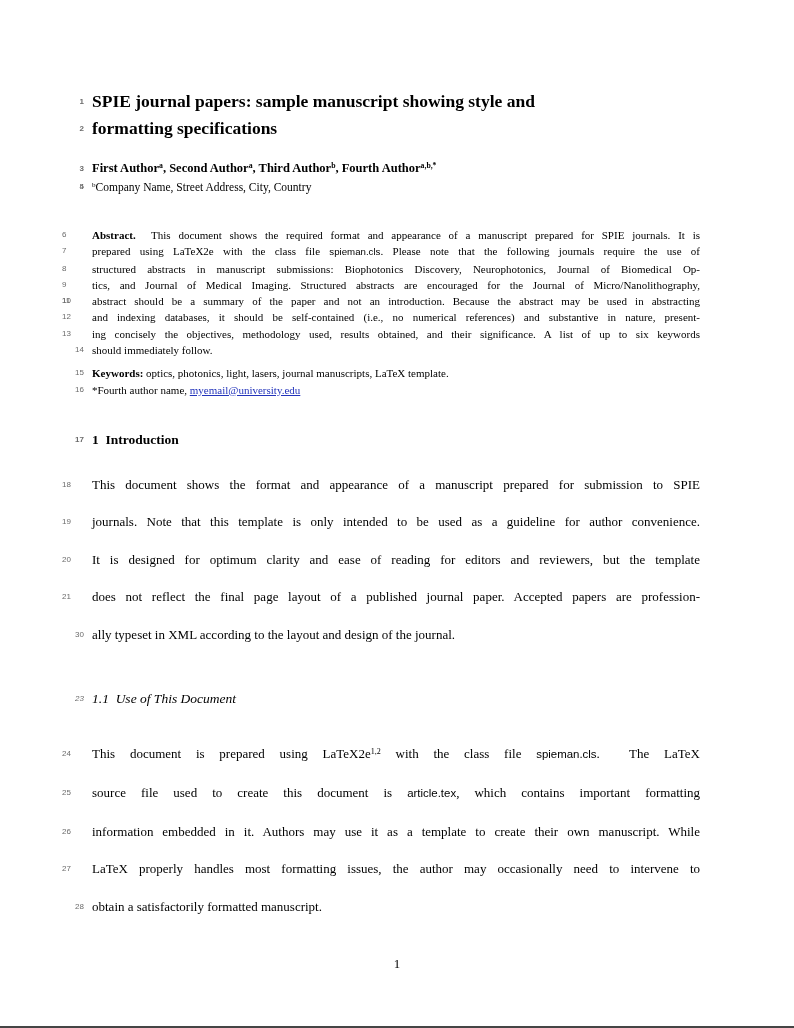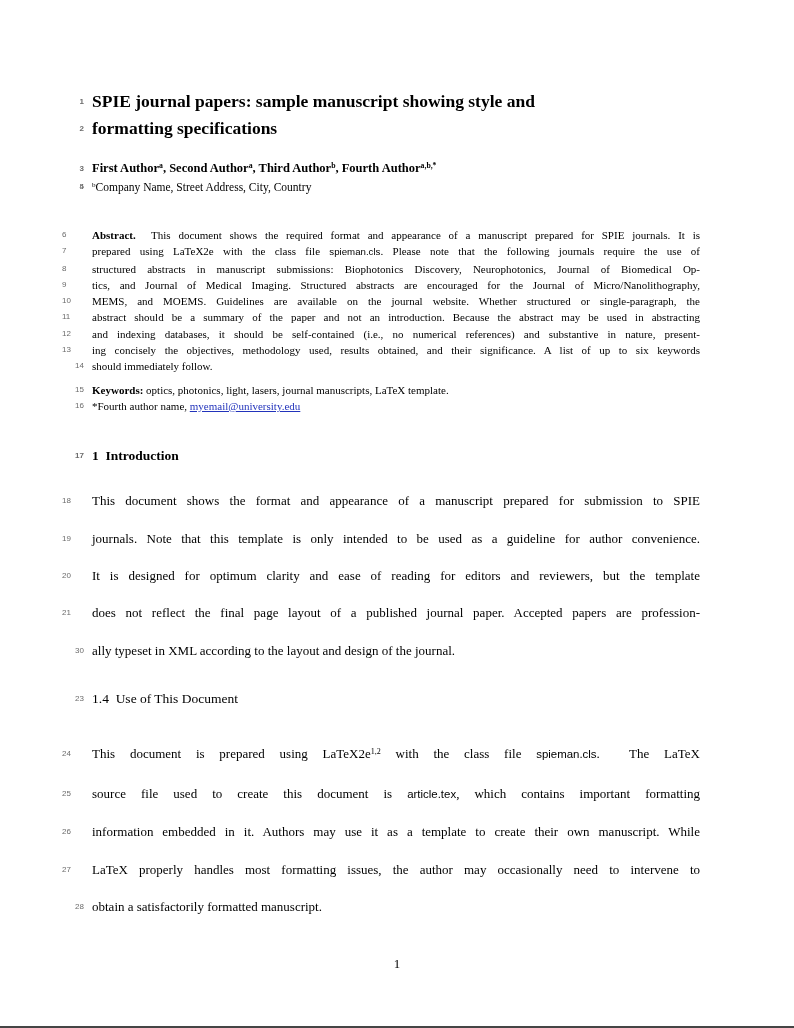--- a/index.html
+++ b/index.html
@@ -46,21 +46,21 @@
 
   .block-keywords { margin-top: 7px; font-size: 11px; }
   .block-keywords .line { line-height: 16.3px; }
 
   .block-footnote { margin-top: 0; font-size: 11px; }
   .block-footnote .line { line-height: 16.3px; }
 
   .block-section { margin-top: 32px; margin-bottom: 16px; font-size: 13.5px; font-weight: 700; }
   .block-section .line { line-height: 20px; }
 
-  .block-subsection { margin-top: 20px; margin-bottom: 26px; font-size: 13.5px; }
+  .block-subsection { margin-top: 36px; margin-bottom: 26px; font-size: 13.5px; font-style: italic; }
   .block-subsection .line { line-height: 20px; }
 
   .block-para { font-size: 13px; }
   .block-para .line { line-height: 37.4px; }
 
   .page-number {
     position: absolute; bottom: 56px; left: 0; right: 0;
     text-align: center; font-size: 13px;
   }
   .viewer-edge {
@@ -82,21 +82,21 @@
       </div>
       <div class="block block-affiliations">
         <div class="line"><span class="lineno">4</span></div>
         <div class="line"><span class="lineno">5</span><span class="line-text"><span class="seg-sup">b</span><span>Company Name, Street Address, City, Country</span></span></div>
       </div>
       <div class="block block-abstract">
         <div class="line just"><span class="lineno">6</span><span class="line-text"><span class="seg-b">Abstract.</span><span>  This document shows the required format and appearance of a manuscript prepared for SPIE journals. It is</span></span></div>
         <div class="line just"><span class="lineno">7</span><span class="line-text"><span>prepared using LaTeX2e with the class file </span><span class="seg-mono">spieman.cls</span><span>. Please note that the following journals require the use of</span></span></div>
         <div class="line just"><span class="lineno">8</span><span class="line-text"><span>structured abstracts in manuscript submissions: </span><span class="seg-i">Biophotonics Discovery</span><span>, </span><span class="seg-i">Neurophotonics</span><span>, </span><span class="seg-i">Journal of Biomedical Op-</span></span></div>
         <div class="line just"><span class="lineno">9</span><span class="line-text"><span class="seg-i">tics</span><span>, and </span><span class="seg-i">Journal of Medical Imaging</span><span>. Structured abstracts are encouraged for the </span><span class="seg-i">Journal of Micro/Nanolithography,</span></span></div>
-        <div class="line just"><span class="lineno">10</span><span class="line-text"><span class="seg-i">MEMS, and MOEMS</span><span>. Guidelines are available on the journal website. Whether structured or single-paragraph, the</span></span></div>
+        <div class="line just"><span class="lineno">10</span></div>
         <div class="line just"><span class="lineno">11</span><span class="line-text"><span>abstract should be a summary of the paper and not an introduction. Because the abstract may be used in abstracting</span></span></div>
         <div class="line just"><span class="lineno">12</span><span class="line-text"><span>and indexing databases, it should be self-contained (i.e., no numerical references) and substantive in nature, present-</span></span></div>
         <div class="line just"><span class="lineno">13</span><span class="line-text"><span>ing concisely the objectives, methodology used, results obtained, and their significance. A list of up to six keywords</span></span></div>
         <div class="line"><span class="lineno">14</span><span class="line-text"><span>should immediately follow.</span></span></div>
       </div>
       <div class="block block-keywords">
         <div class="line"><span class="lineno">15</span><span class="line-text"><span class="seg-b">Keywords:</span><span> optics, photonics, light, lasers, journal manuscripts, LaTeX template.</span></span></div>
       </div>
       <div class="block block-footnote">
         <div class="line"><span class="lineno">16</span><span class="line-text"><span>*Fourth author name, </span><span class="seg-link">myemail@university.edu</span></span></div>
@@ -105,21 +105,21 @@
         <div class="line"><span class="lineno">17</span><span class="line-text"><span>1  Introduction</span></span></div>
       </div>
       <div class="block block-para">
         <div class="line just"><span class="lineno">18</span><span class="line-text"><span>This document shows the format and appearance of a manuscript prepared for submission to SPIE</span></span></div>
         <div class="line just"><span class="lineno">19</span><span class="line-text"><span>journals. Note that this template is only intended to be used as a guideline for author convenience.</span></span></div>
         <div class="line just"><span class="lineno">20</span><span class="line-text"><span>It is designed for optimum clarity and ease of reading for editors and reviewers, but the template</span></span></div>
         <div class="line just"><span class="lineno">21</span><span class="line-text"><span>does not reflect the final page layout of a published journal paper. Accepted papers are profession-</span></span></div>
         <div class="line"><span class="lineno">30</span><span class="line-text"><span>ally typeset in XML according to the layout and design of the journal.</span></span></div>
       </div>
       <div class="block block-subsection">
-        <div class="line"><span class="lineno">23</span><span class="line-text"><span>1.4  Use of This Document</span></span></div>
+        <div class="line"><span class="lineno">23</span><span class="line-text"><span>1.1  Use of This Document</span></span></div>
       </div>
       <div class="block block-para">
         <div class="line just"><span class="lineno">24</span><span class="line-text"><span>This document is prepared using LaTeX2e</span><span class="seg-sup">1,2</span><span> with the class file </span><span class="seg-mono">spieman.cls</span><span>.  The LaTeX</span></span></div>
         <div class="line just"><span class="lineno">25</span><span class="line-text"><span>source file used to create this document is </span><span class="seg-mono">article.tex</span><span>, which contains important formatting</span></span></div>
         <div class="line just"><span class="lineno">26</span><span class="line-text"><span>information embedded in it. Authors may use it as a template to create their own manuscript. While</span></span></div>
         <div class="line just"><span class="lineno">27</span><span class="line-text"><span>LaTeX properly handles most formatting issues, the author may occasionally need to intervene to</span></span></div>
         <div class="line"><span class="lineno">28</span><span class="line-text"><span>obtain a satisfactorily formatted manuscript.</span></span></div>
       </div>
     </div>
   <div class="page-number">1</div>

